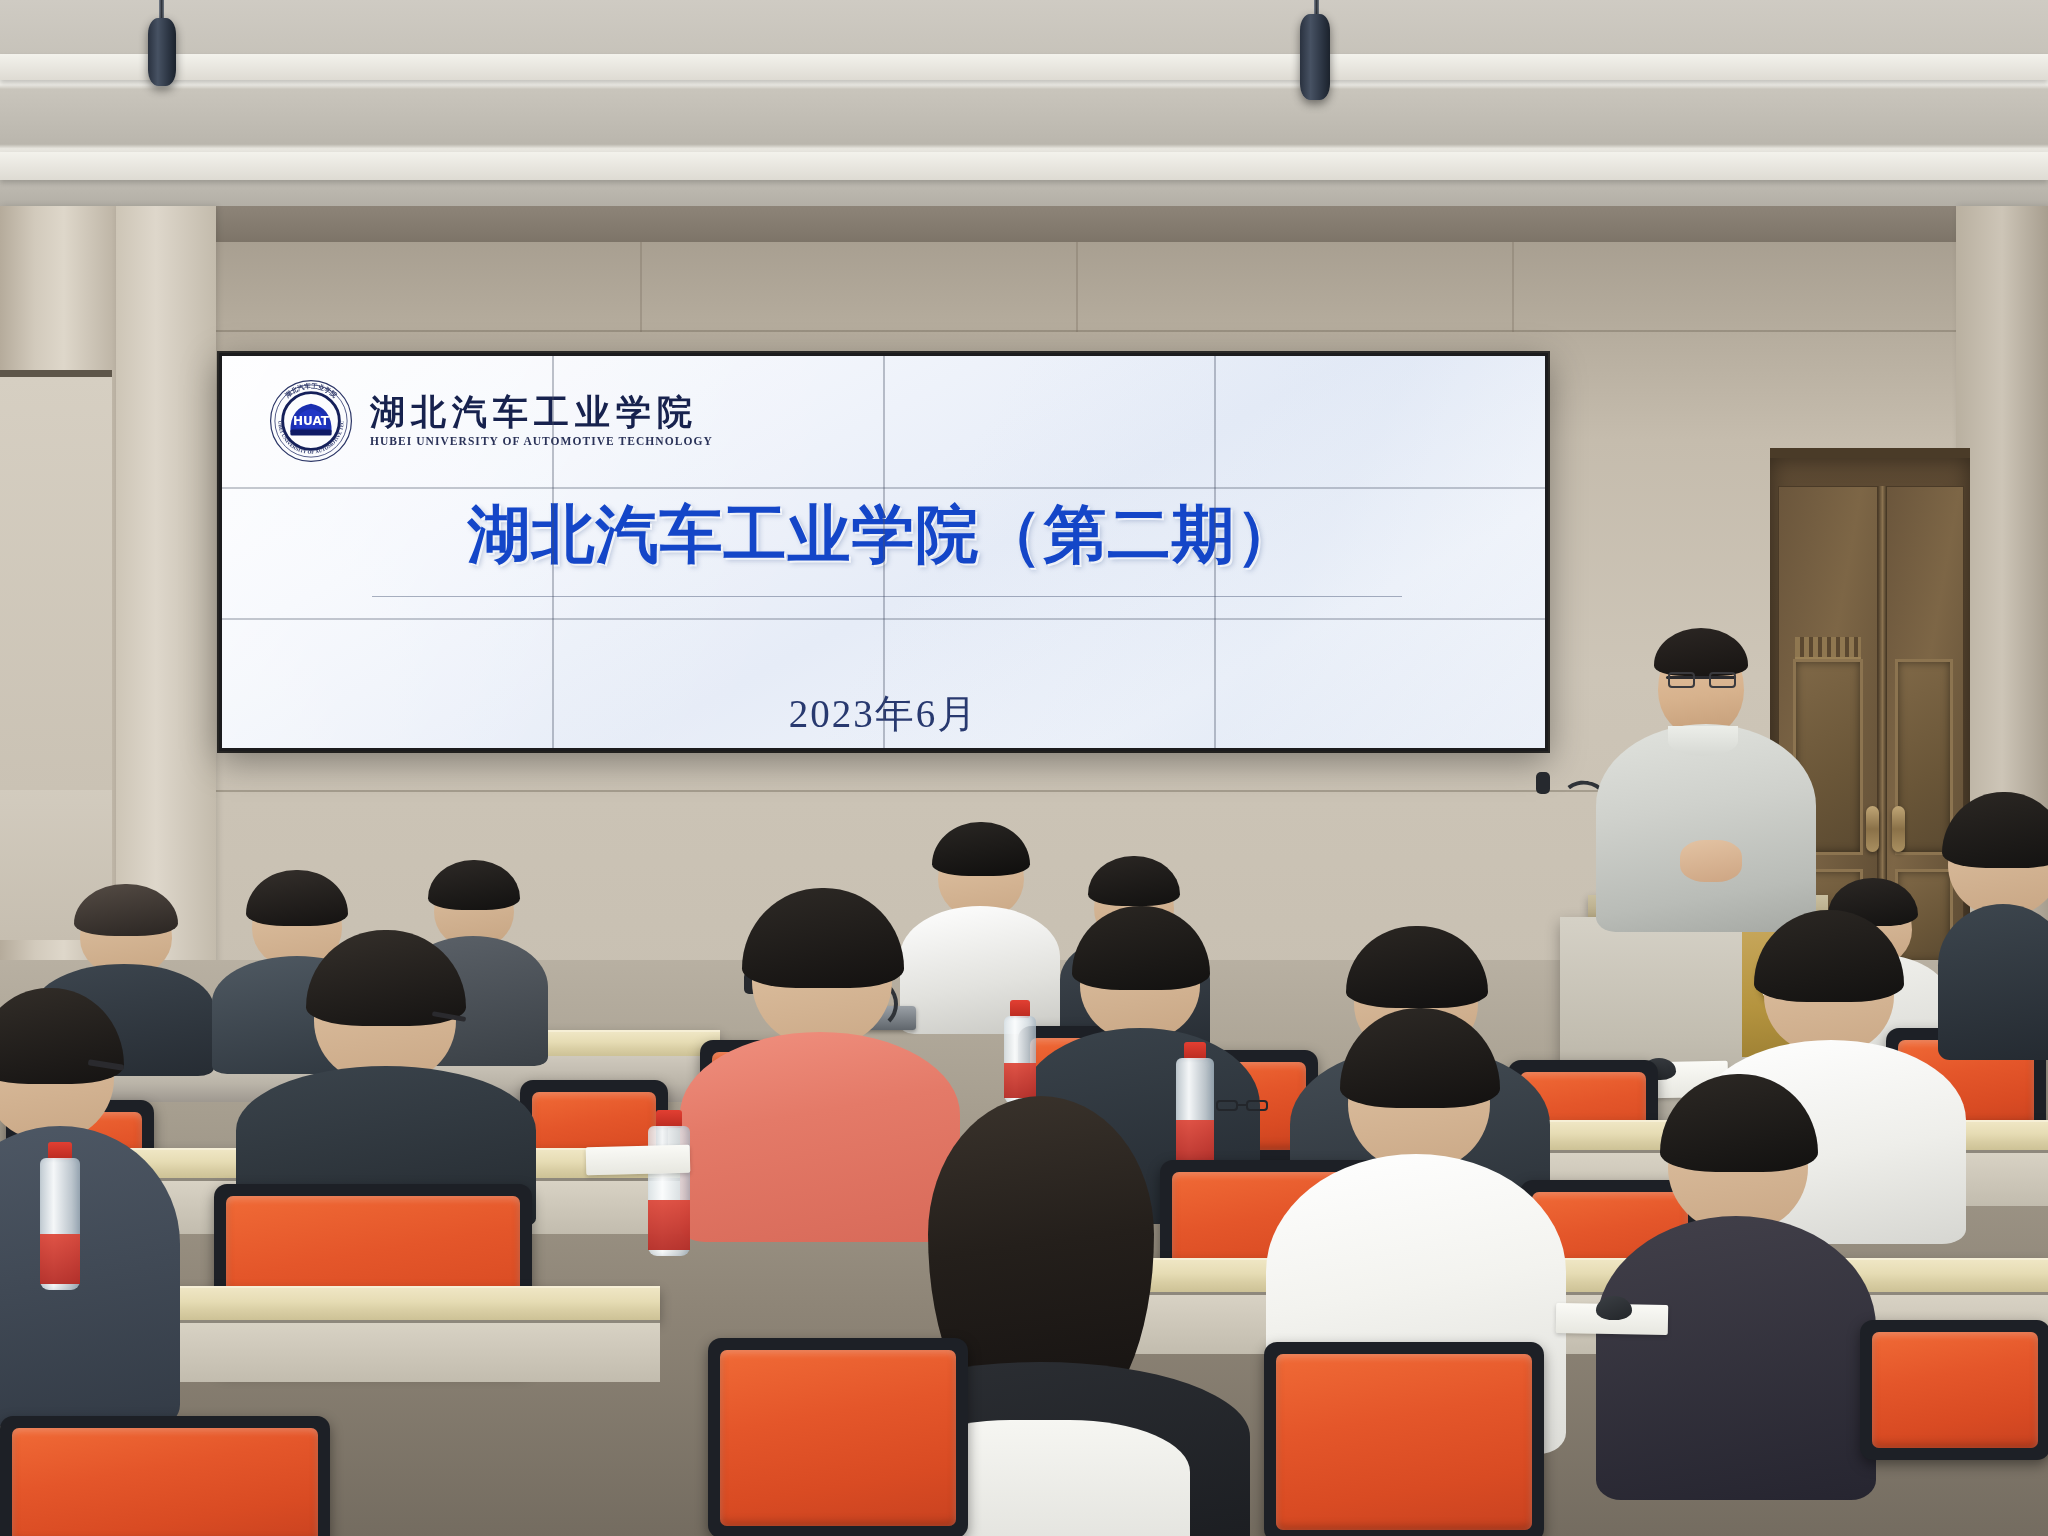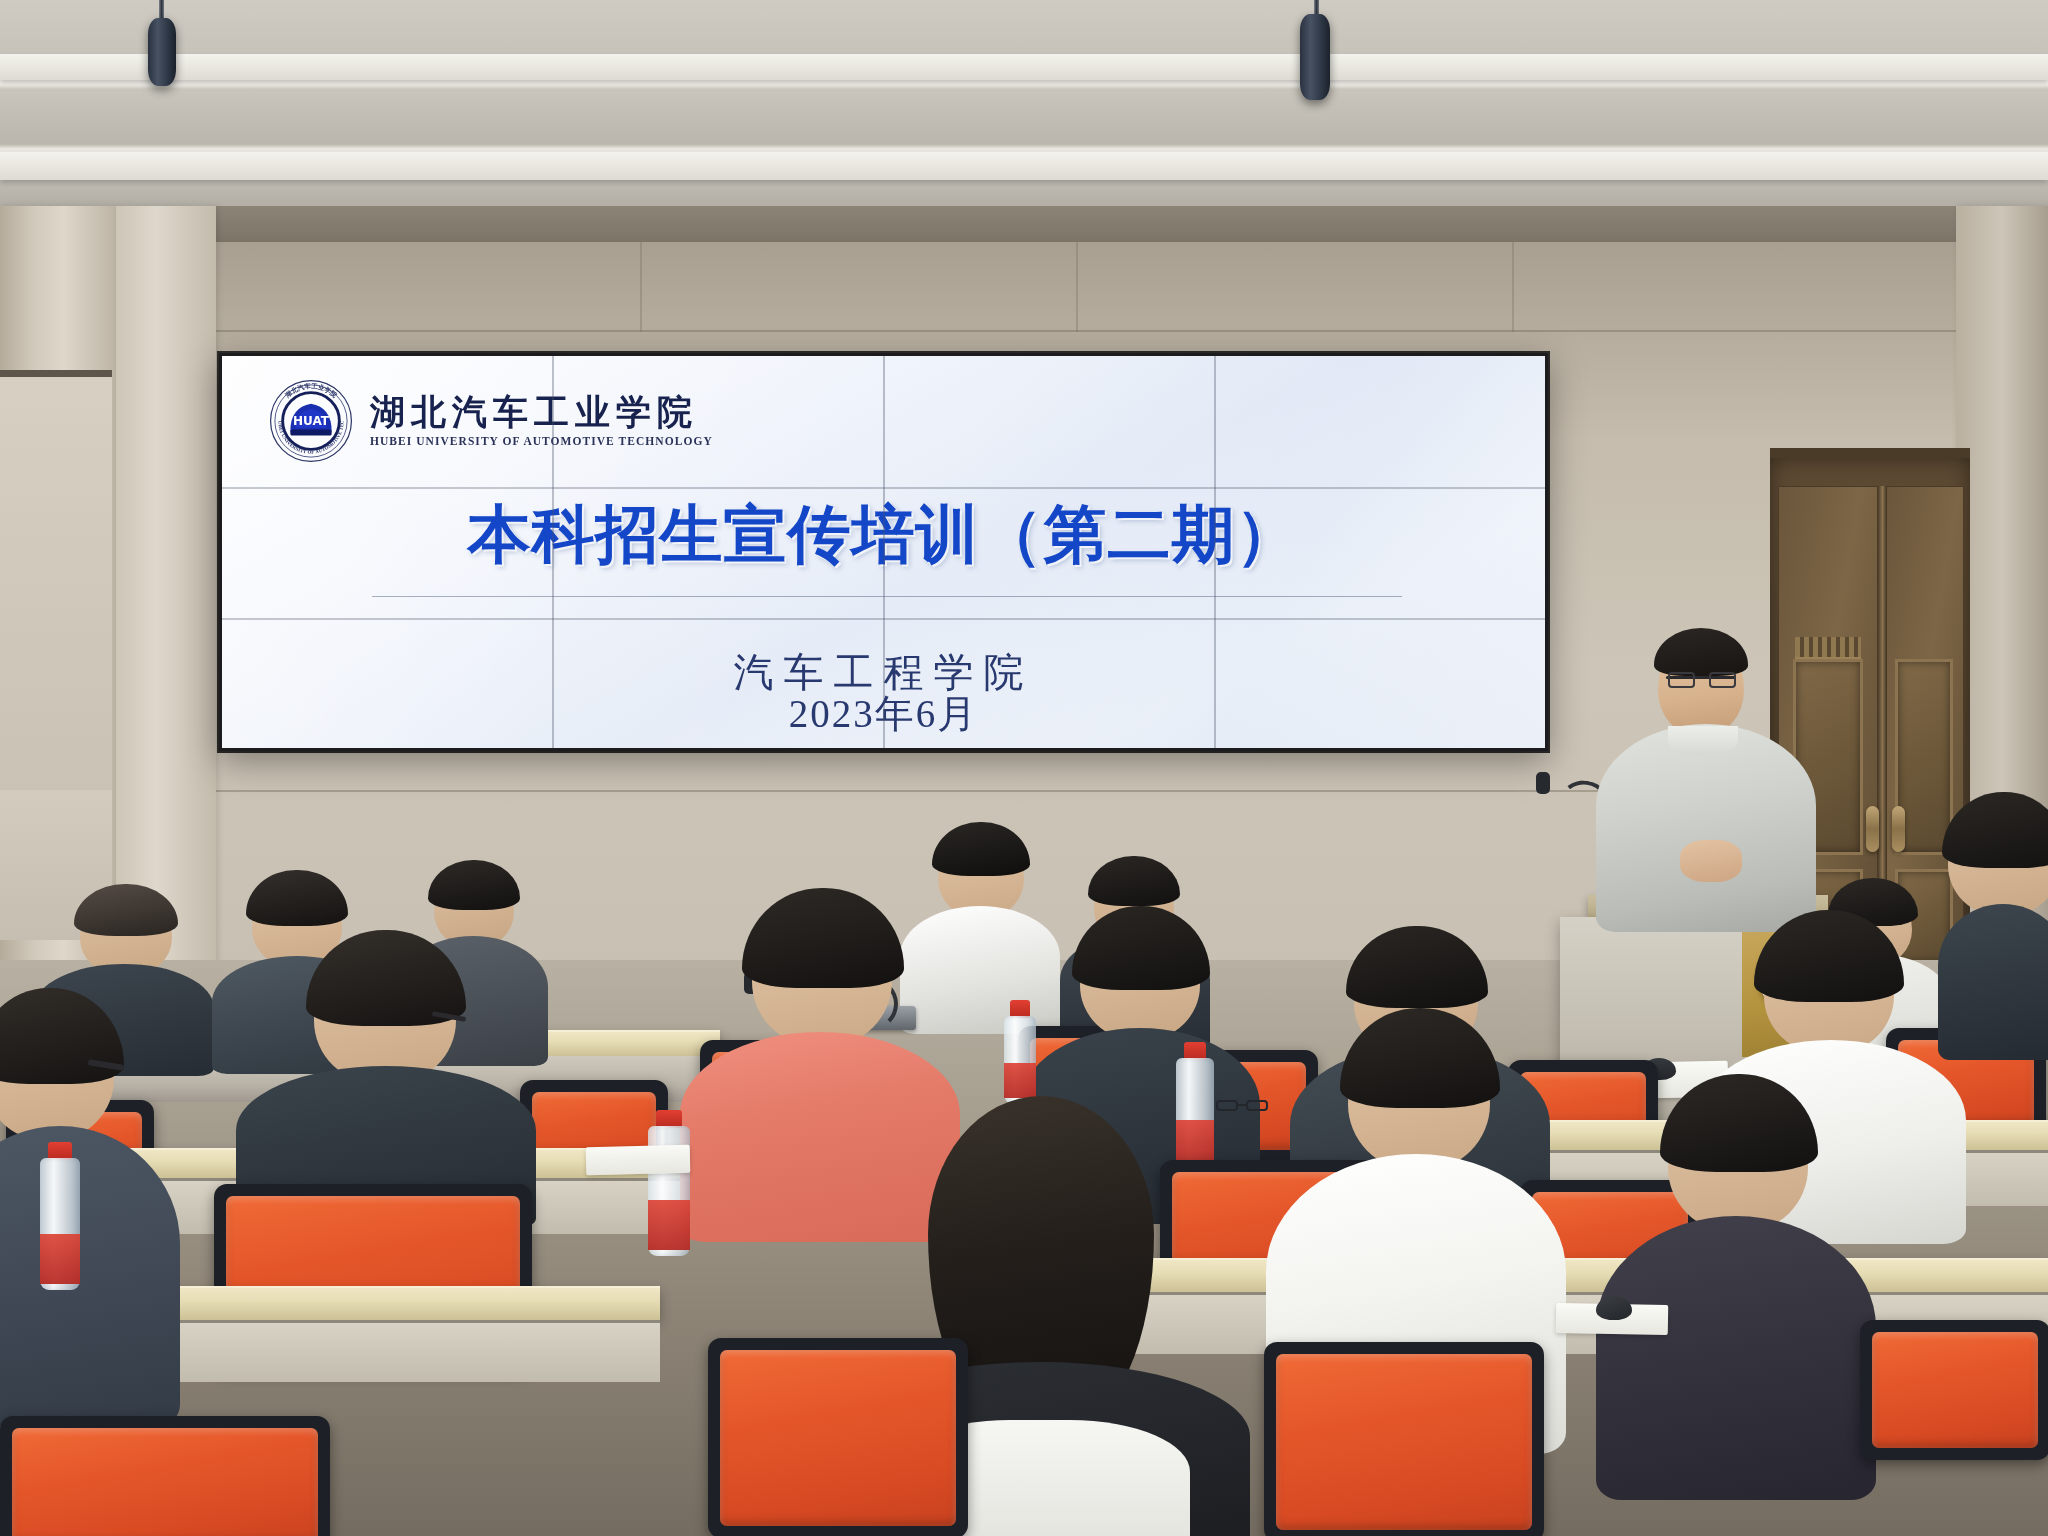--- a/index.html
+++ b/index.html
@@ -361,25 +361,24 @@
                 <textPath href="#arcBot" startOffset="50%" text-anchor="middle">HUBEI UNIVERSITY OF AUTOMOTIVE TECH</textPath>
               </text>
             </svg>
           </div>
           <div>
             <div class="logo-text-zh">湖北汽车工业学院</div>
             <div class="logo-text-en">HUBEI UNIVERSITY OF AUTOMOTIVE TECHNOLOGY</div>
           </div>
         </div>
 
-        <div class="slide-title">本科招生宣传培训（第二期）</div>
+        <div class="slide-title">湖北汽车工业学院（第二期）</div>
 
         <div class="slide-rule"></div>
 
-        <div class="slide-sub1">汽车工程学院</div>
         <div class="slide-sub2">2023年6月</div>
       </div>
 
       <div class="seam-v" style="left:330px;"></div>
       <div class="seam-v" style="left:661px;"></div>
       <div class="seam-v" style="left:992px;"></div>
       <div class="seam-h" style="top:131px;"></div>
       <div class="seam-h" style="top:262px;"></div>
     </div>
   </div>

